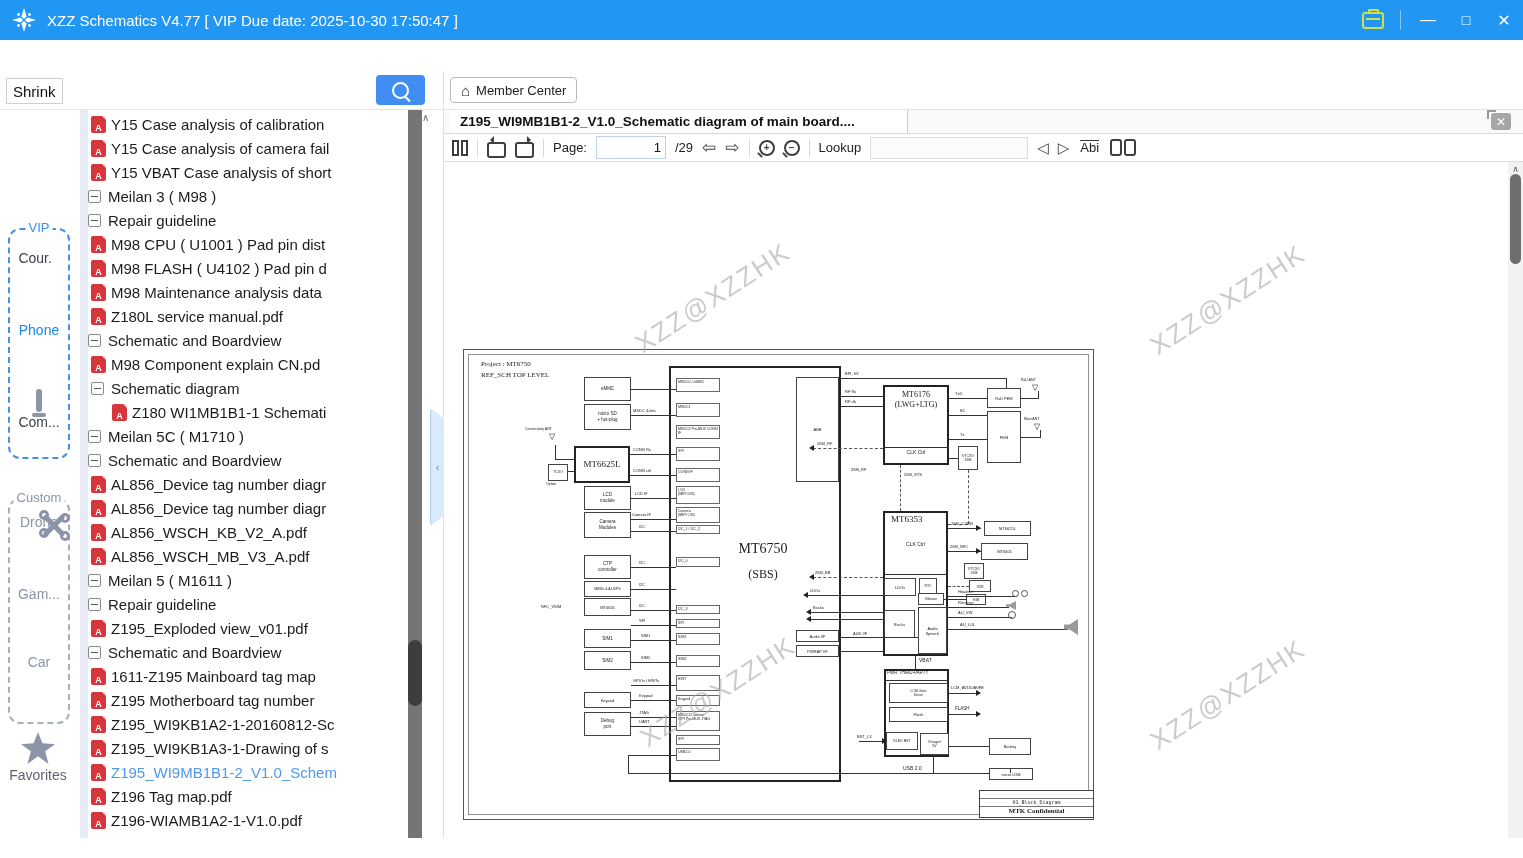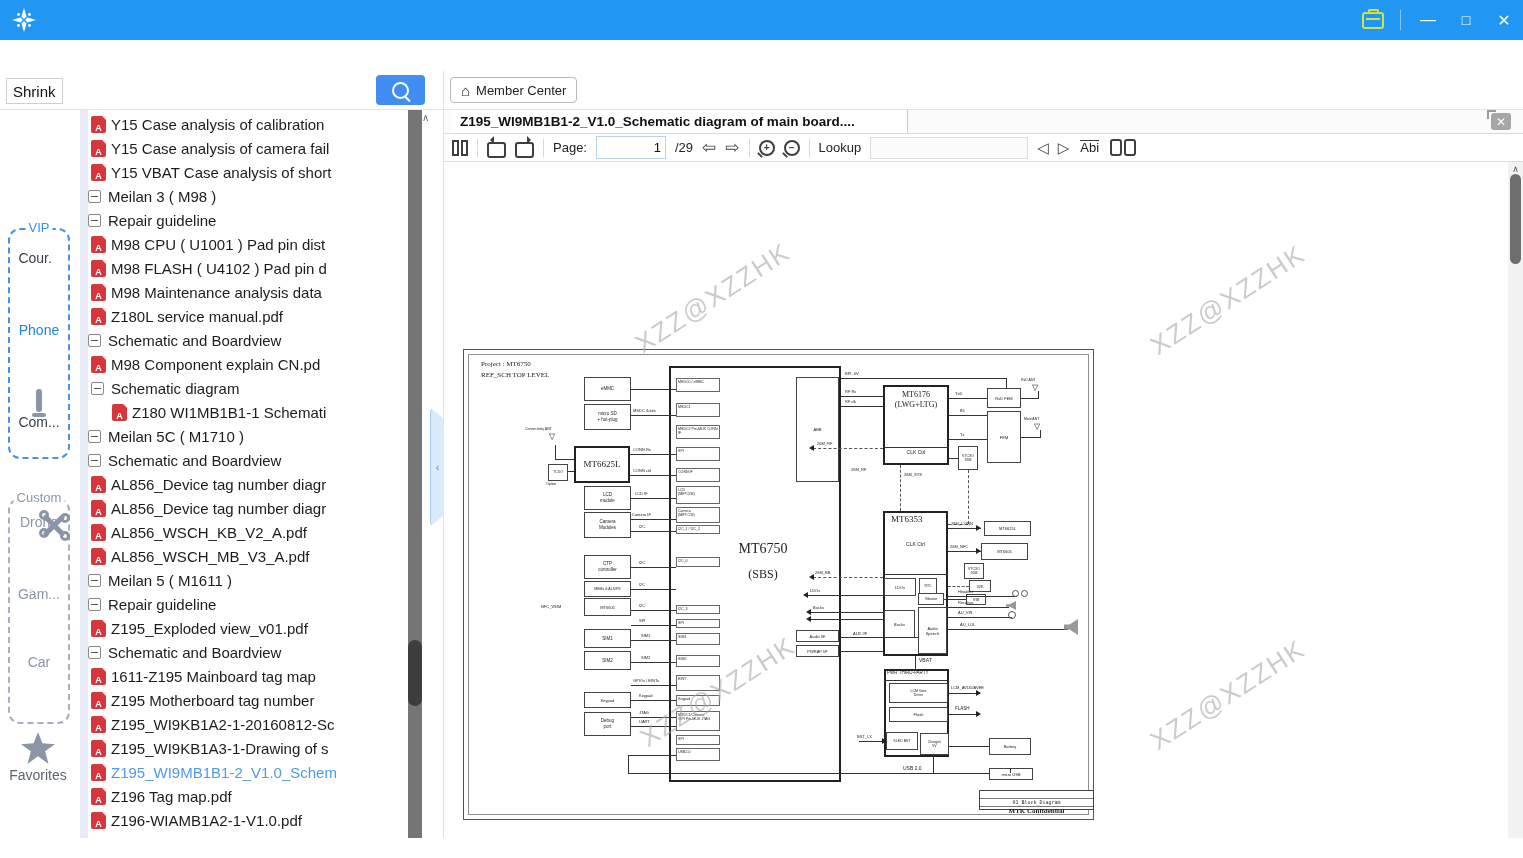--- a/index.html
+++ b/index.html
@@ -156,20 +156,21 @@
         <polygon points="13,1 15.6,9.5 13,12 10.4,9.5"></polygon>
         <polygon points="13,25 15.6,16.5 13,14 10.4,16.5"></polygon>
         <polygon points="1,13 9.5,15.6 12,13 9.5,10.4"></polygon>
         <polygon points="25,13 16.5,15.6 14,13 16.5,10.4"></polygon>
         <circle cx="7.5" cy="7.5" r="1.4"></circle>
           <circle cx="18.5" cy="7.5" r="1.4"></circle>
         <circle cx="7.5" cy="18.5" r="1.4"></circle>
           <circle cx="18.5" cy="18.5" r="1.4"></circle>
       </g>
     </svg>
+    <span class="titletext">XZZ Schematics V4.77 [ VIP Due date: 2025-10-30 17:50:47 ]</span>
     <div class="wincontrols">
       <span class="brief"></span>
       <span class="winsep"></span>
       <span class="winbtn">—</span>
       <span class="winbtn" style="font-size:14px;">□</span>
       <span class="winbtn">✕</span>
     </div>
   </div>
 
 
@@ -589,21 +590,21 @@
         <div class="slabel" style="left: 492px; top: 358px; font-size: 4.5px;">FLASH</div>
         <div class="slabel" style="left: 394px; top: 386px; font-size: 4px;">BST_LX</div>
         <div class="slabel" style="left: 495px; top: 241px; font-size: 4px;">Headset</div>
         <div class="slabel" style="left: 495px; top: 252px; font-size: 4px;">Receiver</div>
         <div class="slabel" style="left: 495px; top: 262px; font-size: 4px;">AU_VIN</div>
         <div class="slabel" style="left: 497px; top: 274px; font-size: 4px;">AU_LOL</div>
         <div class="slabel" style="left: 62px; top: 79px; font-size: 3.5px;">Connectivity ANT</div>
         <div class="slabel" style="left: 558px; top: 30px; font-size: 3.5px;">RxD ANT</div>
         <div class="slabel" style="left: 561px; top: 69px; font-size: 3.5px;">Main ANT</div>
         <div class="slabel" style="left: 83px; top: 134px; font-size: 3.5px;">Option</div>
-        <div class="tblock" style="left: 516px; top: 441px; width: 115px; height: 20px;">
+        <div class="tblock" style="left: 516px; top: 441px; width: 115px; height: 28px;">
           <div class="r1">01_Block_Diagram</div>
           <div class="r2">MTK Confidential</div>
         </div>
       </div>
   <div class="watermark" style="left: 269px; top: 136px;">XZZ@XZZHK</div>
       <div class="watermark" style="left: 784px; top: 138px;">XZZ@XZZHK</div>
       <div class="watermark" style="left: 274px; top: 530px;">XZZ@XZZHK</div>
       <div class="watermark" style="left: 784px; top: 533px;">XZZ@XZZHK</div>
     </div>
   <div class="vscroll">

